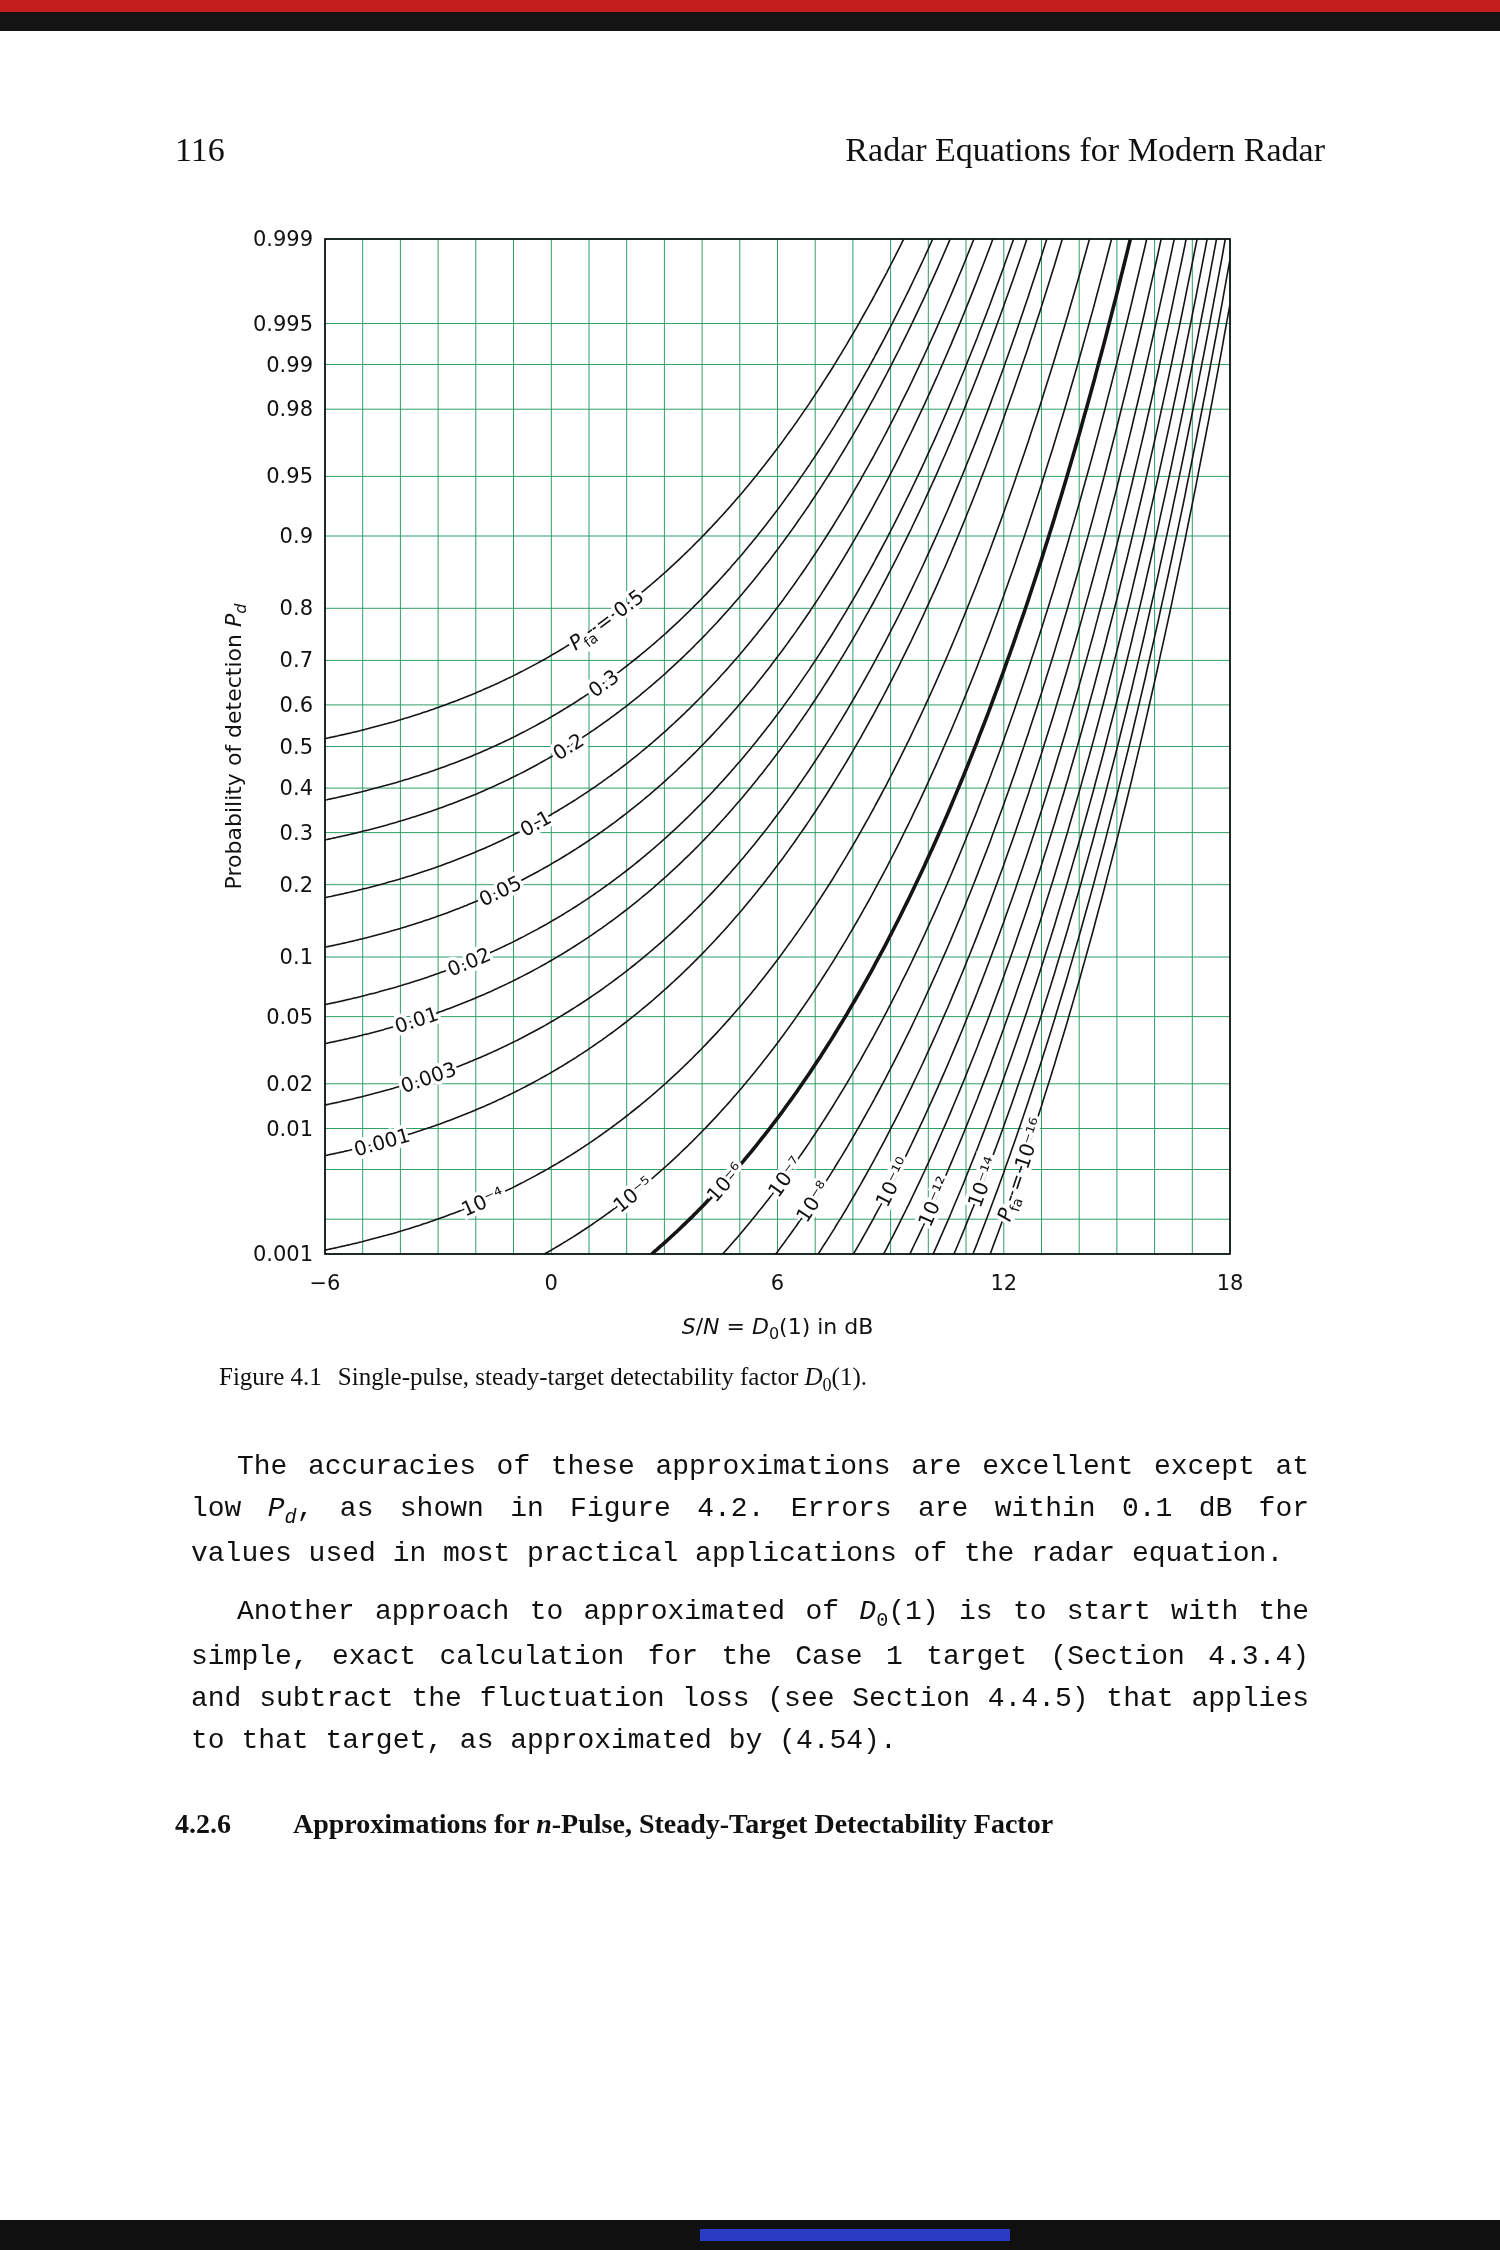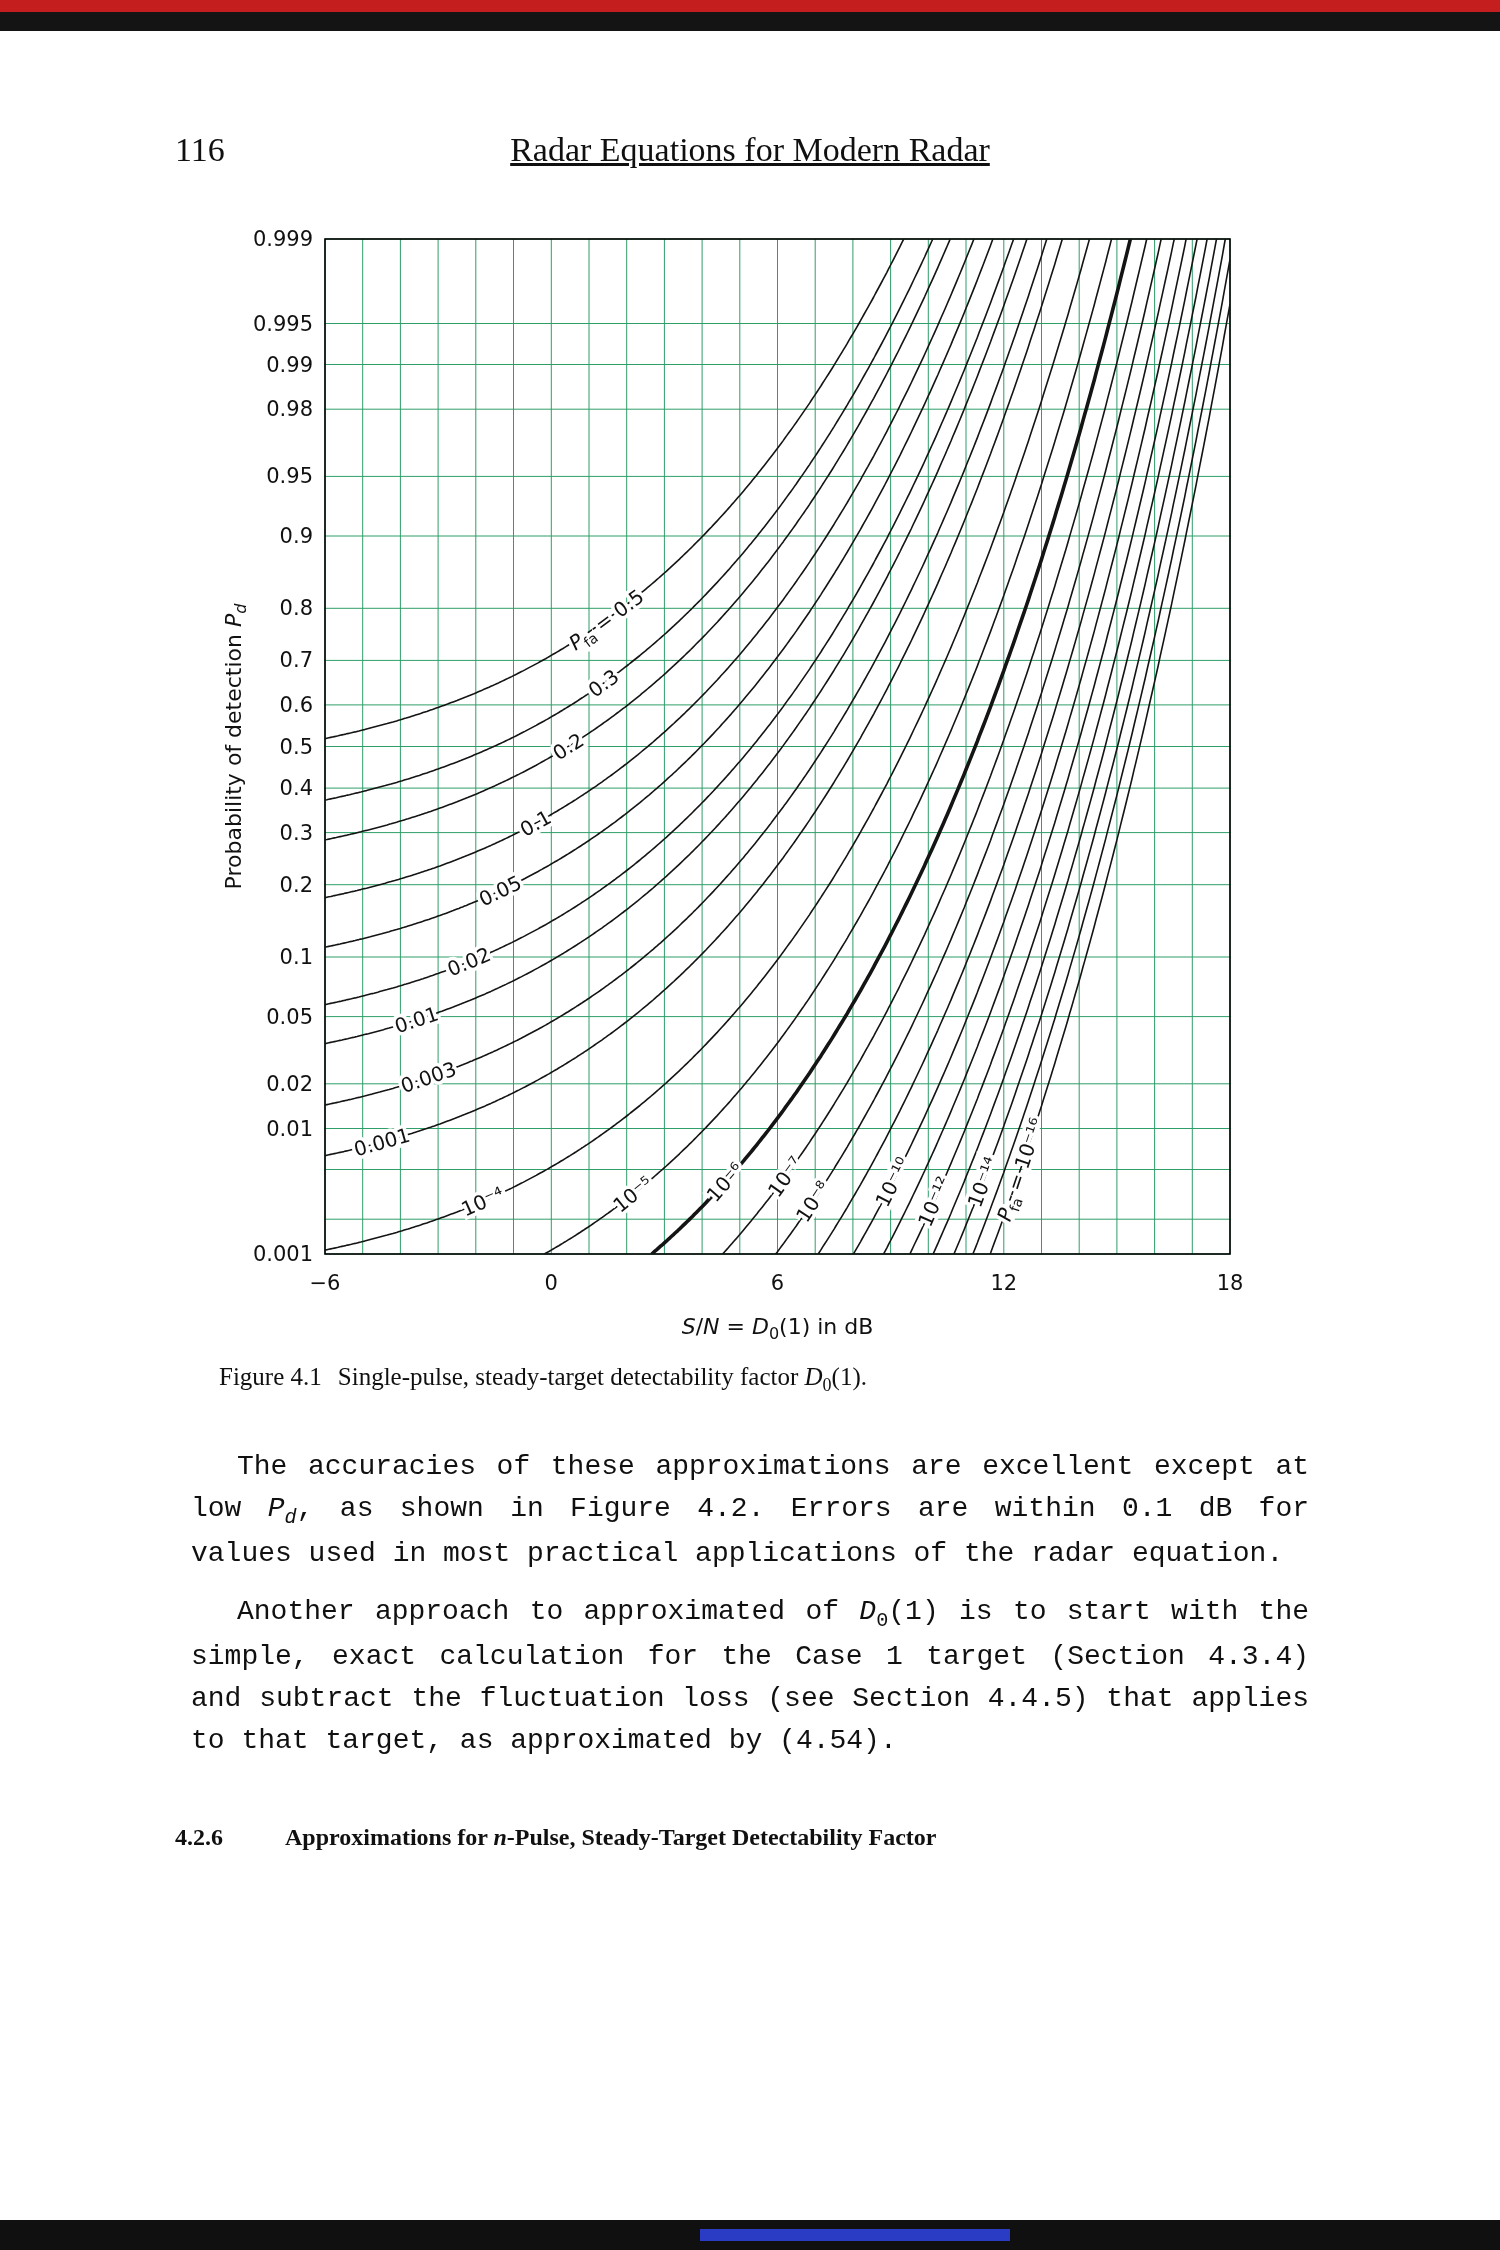--- a/index.html
+++ b/index.html
@@ -5,28 +5,28 @@
   html,body{margin:0;padding:0;background:#e8e8e8;}
   .sheet{position:relative;width:1500px;height:2250px;background:#ffffff;overflow:hidden;
          font-family:"Liberation Serif",serif;color:#101010;}
   .bar-top-red{position:absolute;top:0;left:0;width:100%;height:12px;}
   .bar-top-black{position:absolute;top:12px;left:0;width:100%;height:19px;}
   .bar-bottom{position:absolute;bottom:0;left:0;width:100%;height:30px;}
   .bar-bottom-blue{position:absolute;top:9px;left:700px;width:310px;height:12px;}
   .content{position:absolute;left:175px;top:31px;width:1150px;}
   .running-head{position:relative;margin-top:100px;height:40px;font-size:34px;}
   .pageno{position:absolute;left:0;top:0;}
-  .runtitle{display:block;text-align:center;text-decoration:underline;}
+  .runtitle{display:block;text-align:right;}
   .figure-block{margin-top:48px;margin-left:30px;}
   .caption{margin:14px 0 0 14px;font-size:25px;}
   .capt-label{font-weight:normal;margin-right:16px;}
   .para{margin:16px;font-size:28px;line-height:1.5;text-align:justify;font-family:Liberation Mono, monospace;}
   .para.first{margin-top:50px;}
   .indent{text-indent:46px;}
-  .sect{margin:62px 0 36px 0;font-size:24px;font-weight:bold;}
+  .sect{margin:46px 0 36px 0;font-size:28px;font-weight:bold;}
   .sectnum{margin-right:62px;}
   .seg-i{font-style:italic;}
   .seg-b{font-weight:700;}
   .seg-bi{font-weight:700;font-style:italic;}
   .seg-sub{vertical-align:sub;font-size:0.72em;}
   .seg-isub{vertical-align:sub;font-size:0.72em;font-style:italic;}
   #chart-svg{display:block;}
 </style>
 </head>
 <body>

